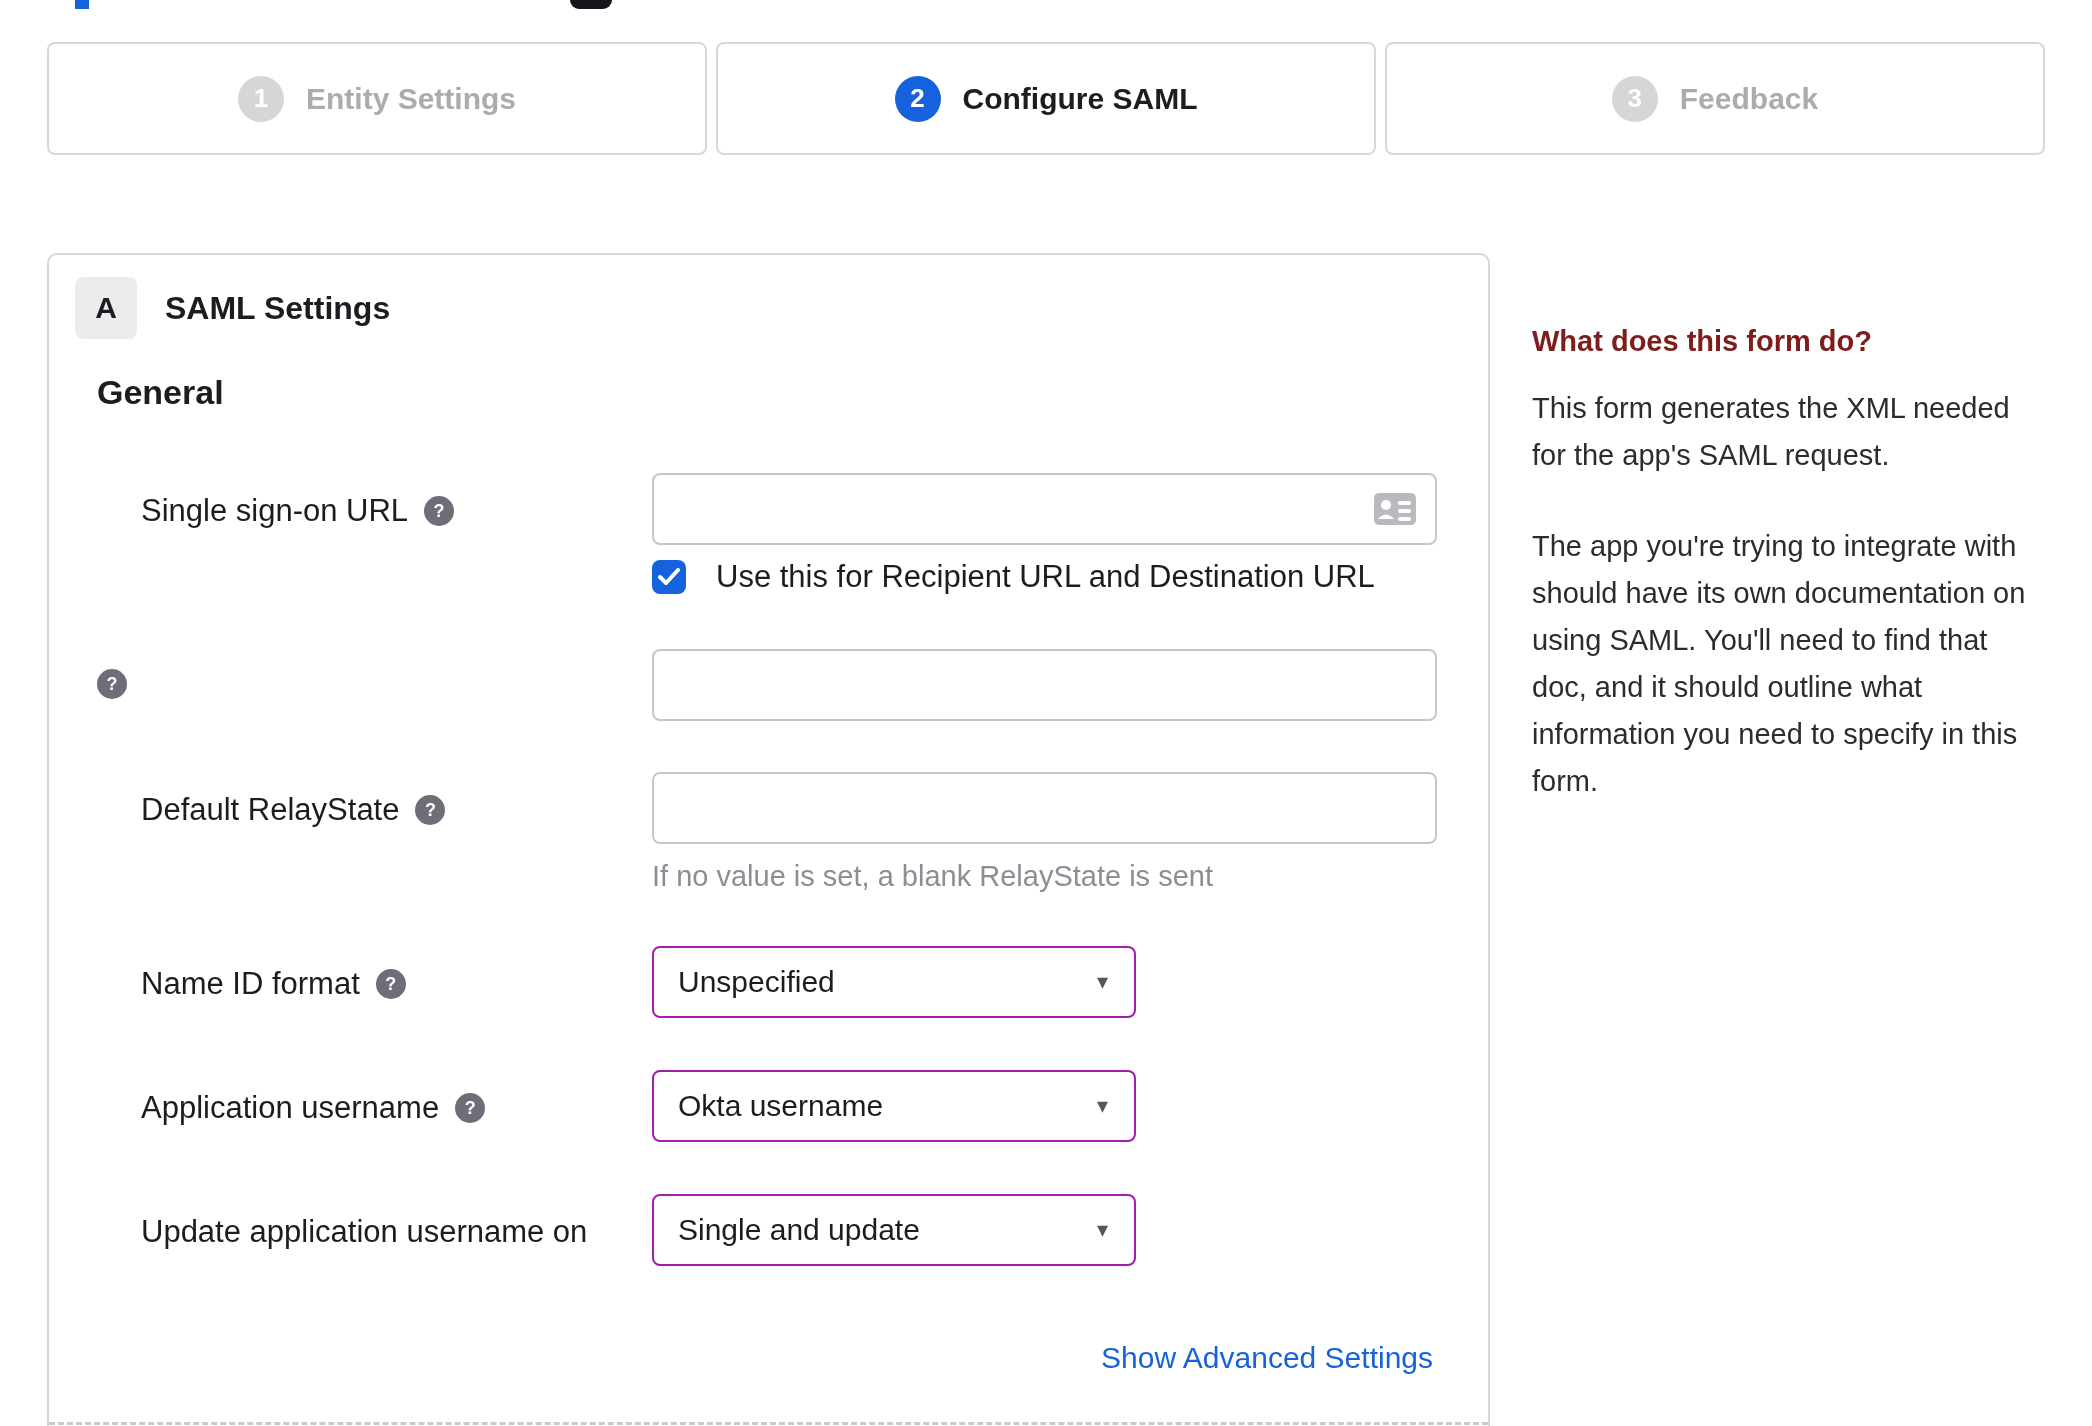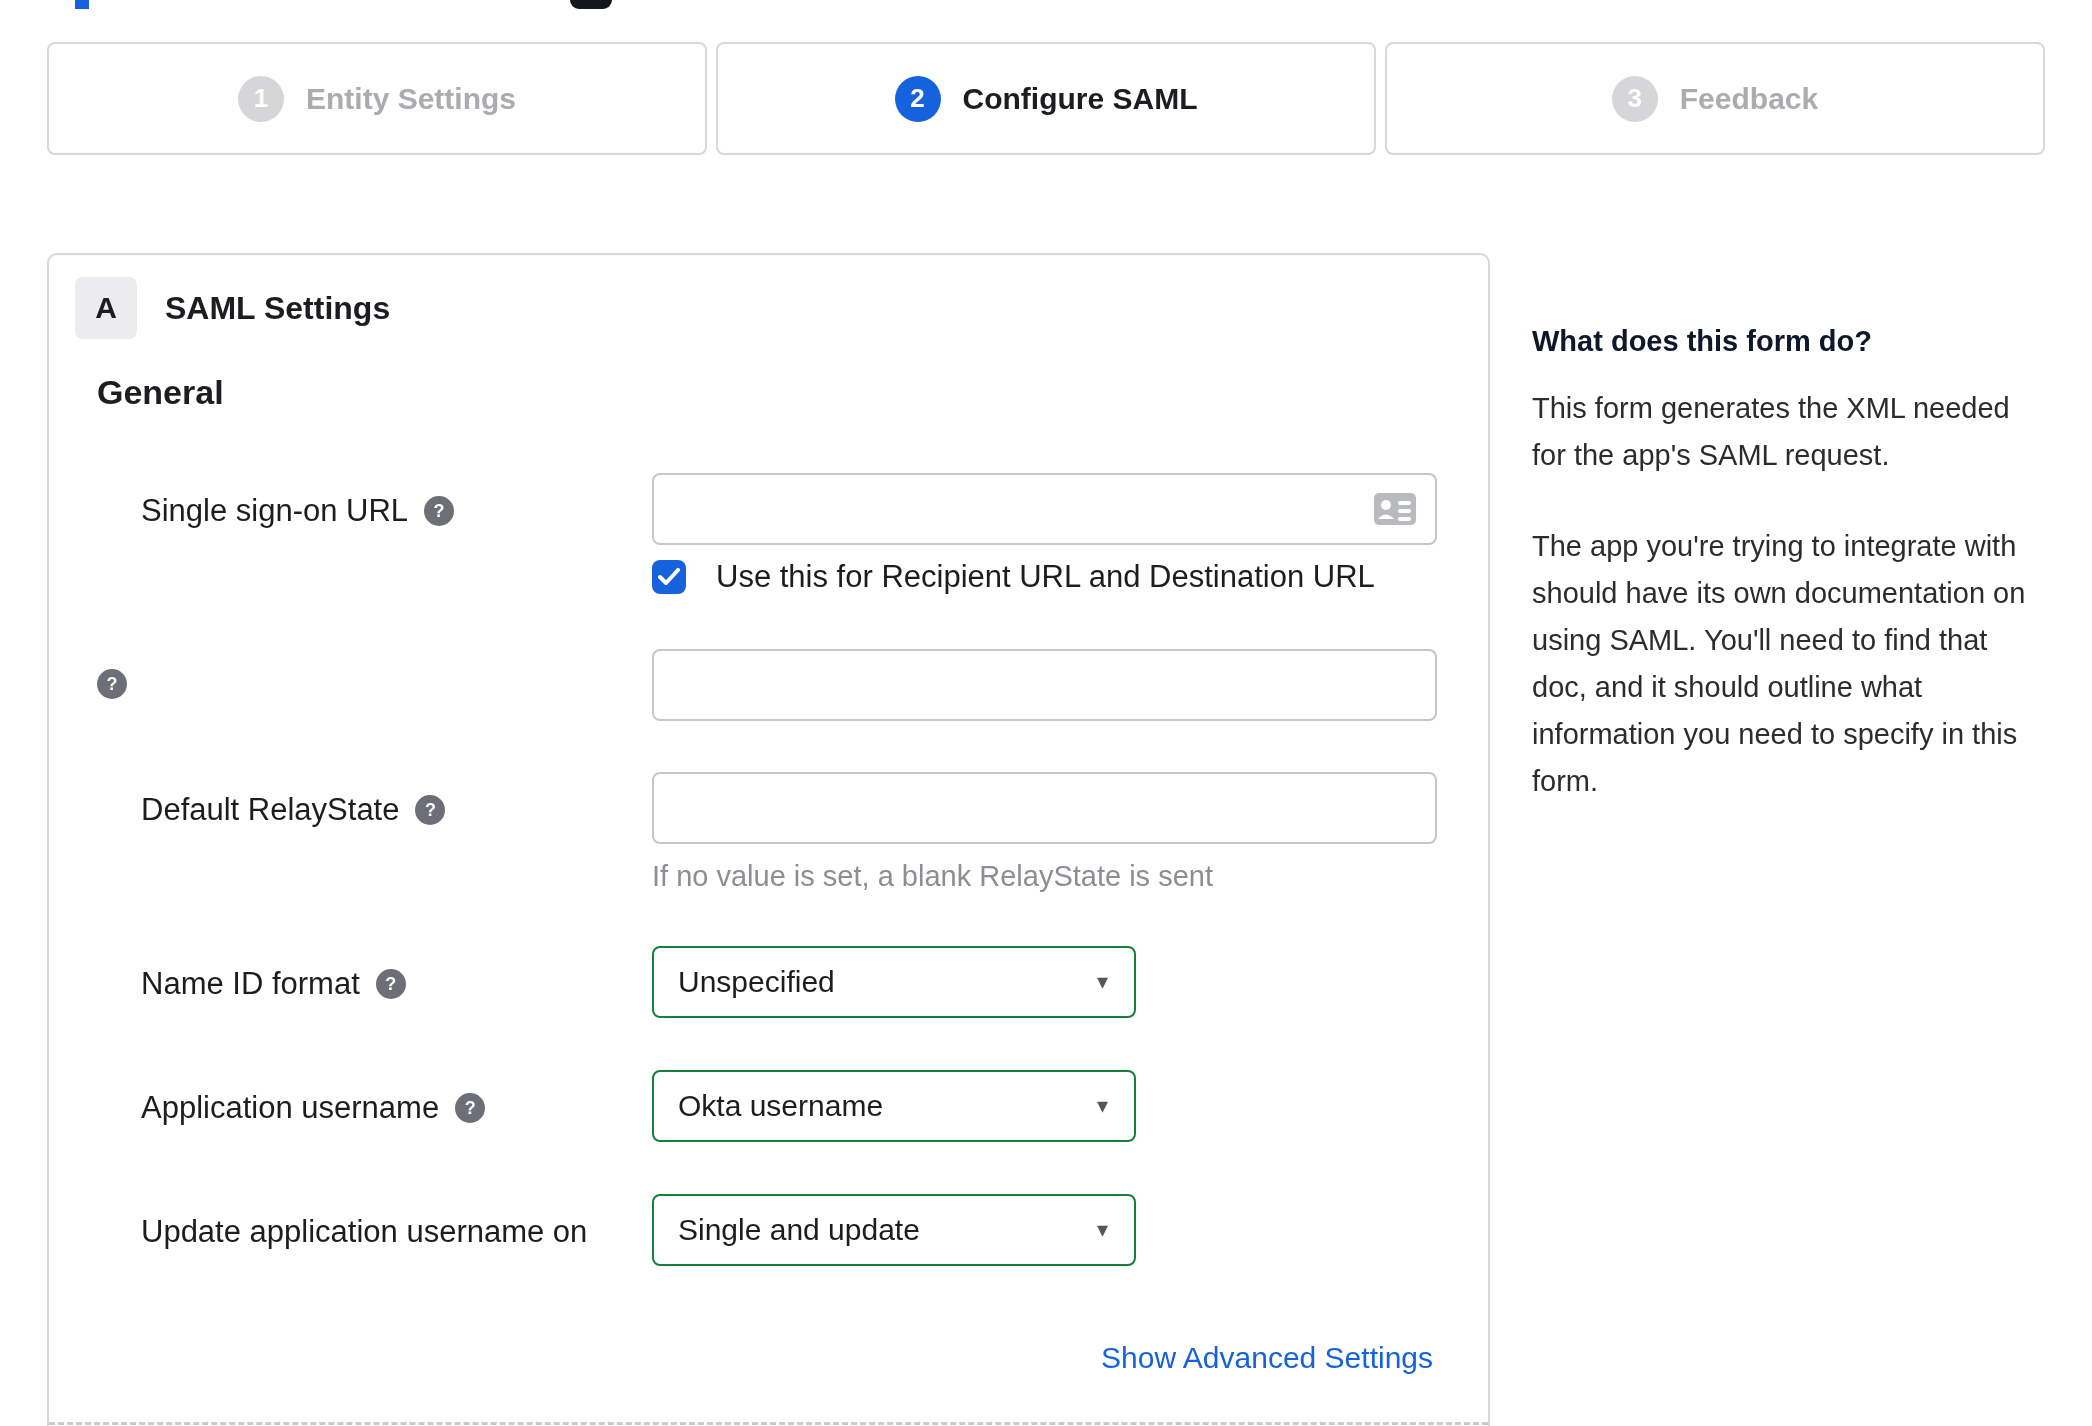--- a/index.html
+++ b/index.html
@@ -45,31 +45,31 @@
   .input-icon { position:absolute; right:20px; top:50%; transform:translateY(-50%); display:flex; }
 
   .chk-row { position:absolute; left:555px; display:flex; align-items:center; gap:30px; }
   .chk { width:34px; height:34px; background:#1662dd; border-radius:8px; display:flex;
          align-items:center; justify-content:center; cursor:pointer; }
   .chk-label { font-size:31px; }
 
   .hint { position:absolute; left:555px; font-size:29px; color:#8d8d95; }
 
   .select { position:absolute; left:555px; top:0; width:484px; height:72px; background:#fff;
-            border:2px solid #15803d; border-radius:8px; display:flex; align-items:center;
+            border:2px solid #a21caf; border-radius:8px; display:flex; align-items:center;
             font-size:30px; padding:0 24px; cursor:pointer; }
   .select .caret { position:absolute; right:26px; font-size:22px; color:#54565b; }
 
   .adv-link { position:absolute; right:55px; top:1086px; font-size:30px; color:#1662dd;
               text-decoration:none; cursor:pointer; }
   .dashed-sep { position:absolute; left:0; right:0; top:1167px; border-top:3px dashed #c9c9ce; }
 
   
   .sidebar { position:absolute; left:1532px; top:318px; width:515px; }
-  .sb-heading { font-size:29px; font-weight:bold; line-height:47px; color:#0f172a; }
+  .sb-heading { font-size:29px; font-weight:bold; line-height:47px; color:#7f1d1d; }
   .sb-body { font-size:29px; line-height:47px; color:#2c2c30; margin-top:20px; }
   .sb-section + .sb-section { margin-top:44px; }
 </style>
 </head>
 <body>
 
 <div class="frag-blue"></div>
 <div class="frag-black"></div>
 
 <div class="stepper">

